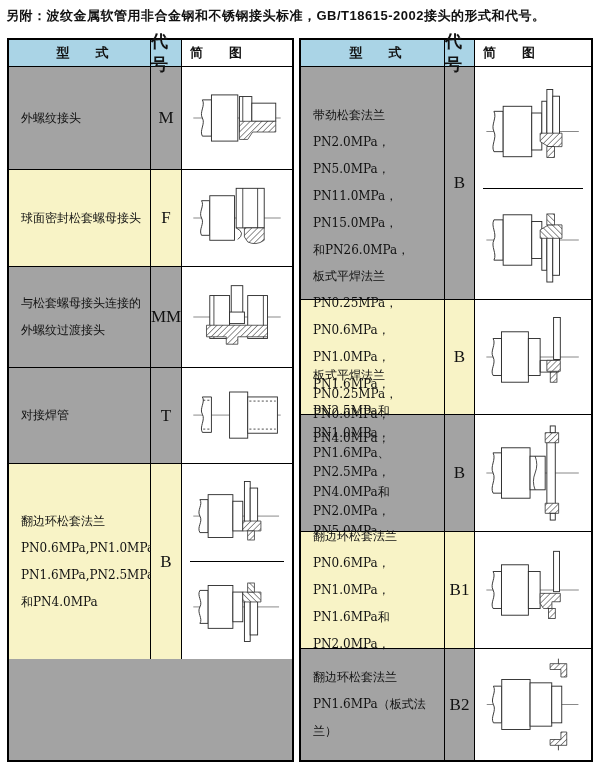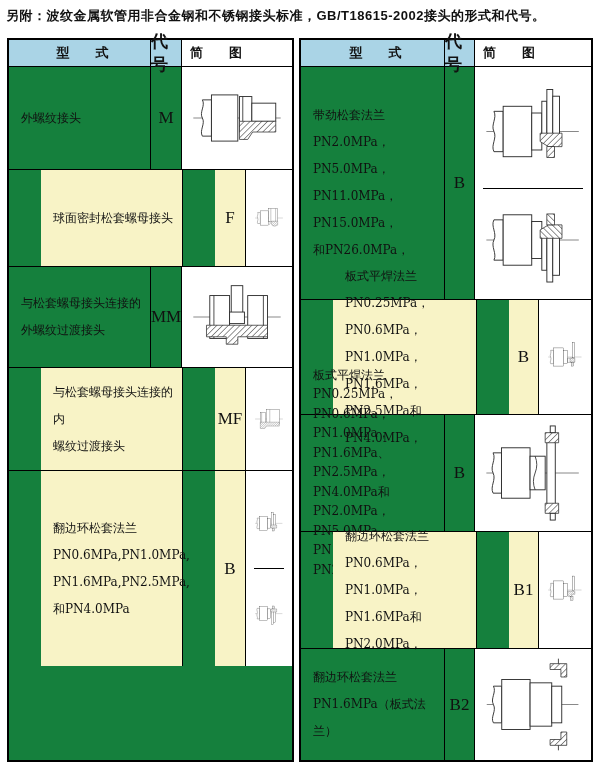--- a/index.html
+++ b/index.html
@@ -1,41 +1,41 @@
 <!DOCTYPE html>
 <html style="--hdr: #aad4e6; --yel: #f8f3c6;"><head>
 <meta charset="utf-8">
 <style>
   html,body{margin:0;padding:0;background:#fff;}
   .page{position:relative;width:600px;height:768px;background:#fff;overflow:hidden;
         font-family:"Liberation Sans","DejaVu Sans",sans-serif;color:#111;}
   .title{position:absolute;left:6px;top:7px;width:590px;font-size:13px;font-weight:bold;
          letter-spacing:0.5px;font-family:"Liberation Sans","DejaVu Sans",sans-serif;}
-  .tbl{position:absolute;top:38px;border:2px solid #000;background:#15803d;
+  .tbl{position:absolute;top:38px;border:2px solid #000;background:#a3a3a3;
        display:flex;flex-direction:column;box-sizing:border-box;}
   .lt{left:7px;width:287px;height:724px;}
   .rt{left:299px;width:294px;height:724px;}
   .thead{display:flex;height:27px;box-sizing:border-box;border-bottom:1px solid #000;
          background:var(--hdr,#aad4e6);}
   .trow{display:flex;box-sizing:border-box;border-bottom:1px solid #000;}
   .trow:last-child{border-bottom:none;}
   .cell{box-sizing:border-box;border-right:1px solid #000;display:flex;align-items:center;}
   .cell:last-child{border-right:none;}
   .hcell{justify-content:center;font-size:13px;font-weight:bold;
          font-family:"DejaVu Serif","Liberation Serif",serif;}
   .lt .type{width:142px;}  .lt .code{width:31px;}
   .rt .type{width:144px;}  .rt .code{width:30px;}
   .diag{flex:1;flex-direction:column;align-items:stretch;background:#fff;padding:8px;}
   .type{padding:4px 6px 4px 12px;}
   .code{justify-content:center;font-family:"Liberation Serif","DejaVu Serif",serif;
         font-size:17px;}
   .ttext{font-family:"DejaVu Serif","Liberation Serif",serif;font-size:12px;
          line-height:27px;white-space:pre-line;}
   .ttext.tight{line-height:19.5px;}
-  .hl .type,.hl .code{background:var(--yel,#f8f3c6);margin-left:32px;}
+  .hl .type,.hl .code{background:var(--yel,#f8f3c6);}
   .sub{flex:1;display:flex;align-items:center;justify-content:center;overflow:hidden;}
   .sub.splitline{border-bottom:1px solid #000;}
   .dwg{display:block;width:100%;height:100%;}
   .dwg .w{fill:#fff;stroke:#2a2a2a;stroke-width:1.1;}
   .dwg .s{stroke:#2a2a2a;stroke-width:1;fill:none;}
   .dwg .d{stroke:#2a2a2a;stroke-width:1;fill:none;stroke-dasharray:2.5,2.5;}
   .dwg .h{fill:url(#hp);stroke:#2a2a2a;stroke-width:0.9;}
   .dwg .cl{stroke:#333;stroke-width:0.7;}
   .flip{transform:scaleY(-1);}
 </style>
@@ -118,40 +118,41 @@
             <rect class="w" x="70" y="24" width="24" height="52"></rect>
             <line class="s" x1="89" y1="24" x2="89" y2="76"></line>
             <rect class="w" x="50" y="12" width="14" height="34"></rect>
             <rect class="w" x="48" y="44" width="18" height="14"></rect>
             <path class="h" d="M20,60 H94 V74 H58 v9 H44 v-9 H20 Z"></path>
           </svg>
         </div>
       </div>
     </div>
 
-    <div class="trow hl" style="height:103px">
-      <div class="cell type">
-        <div class="ttext">与松套螺母接头连接的内
-螺纹过渡接头</div>
-      </div>
-      <div class="cell code">MF</div>
-      <div class="cell diag">
-        <div class="sub">
-          <svg class="dwg" viewBox="0 0 114 102" preserveAspectRatio="xMidYMid meet">
-            <line class="cl" x1="4" y1="51" x2="110" y2="51"></line>
-            <rect class="w" x="24" y="27" width="20" height="42"></rect>
-            <line class="s" x1="29" y1="27" x2="29" y2="69"></line>
-            <rect class="w" x="48" y="15" width="48" height="58"></rect>
-            <line class="s" x1="60" y1="15" x2="60" y2="73"></line>
-            <path class="h" d="M24,63 h72 v15 h-48 l-7,9 h-17 Z"></path>
-          </svg>
-        </div>
-      </div>
-    </div>
-
+
+    <div class="trow" style="height:96px">
+      <div class="cell type">
+        <div class="ttext">对接焊管</div>
+      </div>
+      <div class="cell code">T</div>
+      <div class="cell diag">
+        <div class="sub">
+          <svg class="dwg" viewBox="0 0 114 95" preserveAspectRatio="xMidYMid meet">
+            <line class="cl" x1="4" y1="47" x2="110" y2="47"></line>
+            <path class="w" d="M26,25 H15 c4,6 -4,14 0,21 c4,7 -4,15 0,22 H26 Z"></path>
+            <line class="d" x1="16" y1="29" x2="26" y2="29"></line>
+            <line class="d" x1="16" y1="64" x2="26" y2="64"></line>
+            <rect class="w" x="48" y="19" width="22" height="56"></rect>
+            <rect class="w" x="70" y="25" width="36" height="44"></rect>
+            <line class="d" x1="72" y1="30" x2="104" y2="30"></line>
+            <line class="d" x1="72" y1="64" x2="104" y2="64"></line>
+          </svg>
+        </div>
+      </div>
+    </div>
 
     <div class="trow hl" style="height:195px">
       <div class="cell type">
         <div class="ttext">翻边环松套法兰
 PN0.6MPa,PN1.0MPa,
 PN1.6MPa,PN2.5MPa,
 和PN4.0MPa</div>
       </div>
       <div class="cell code">B</div>
       <div class="cell diag">

